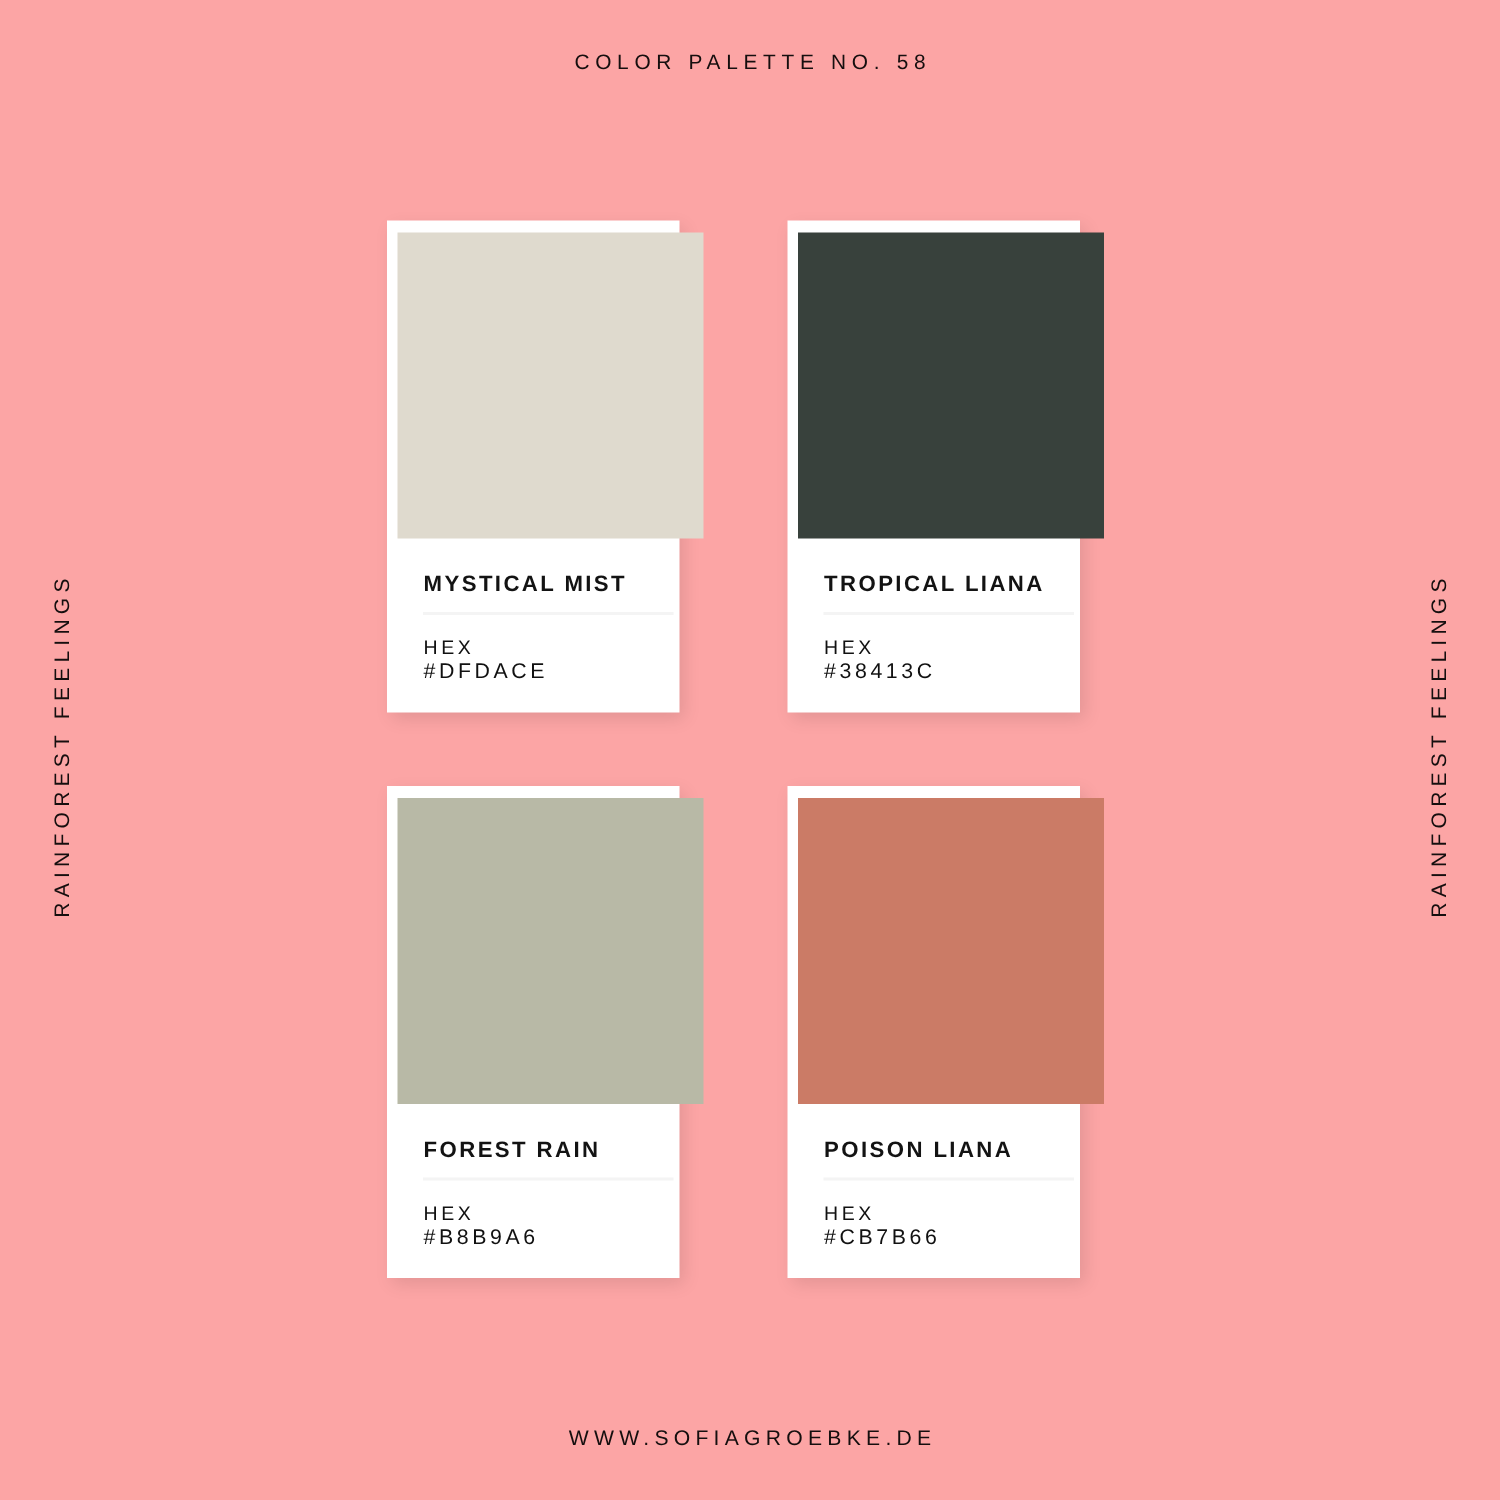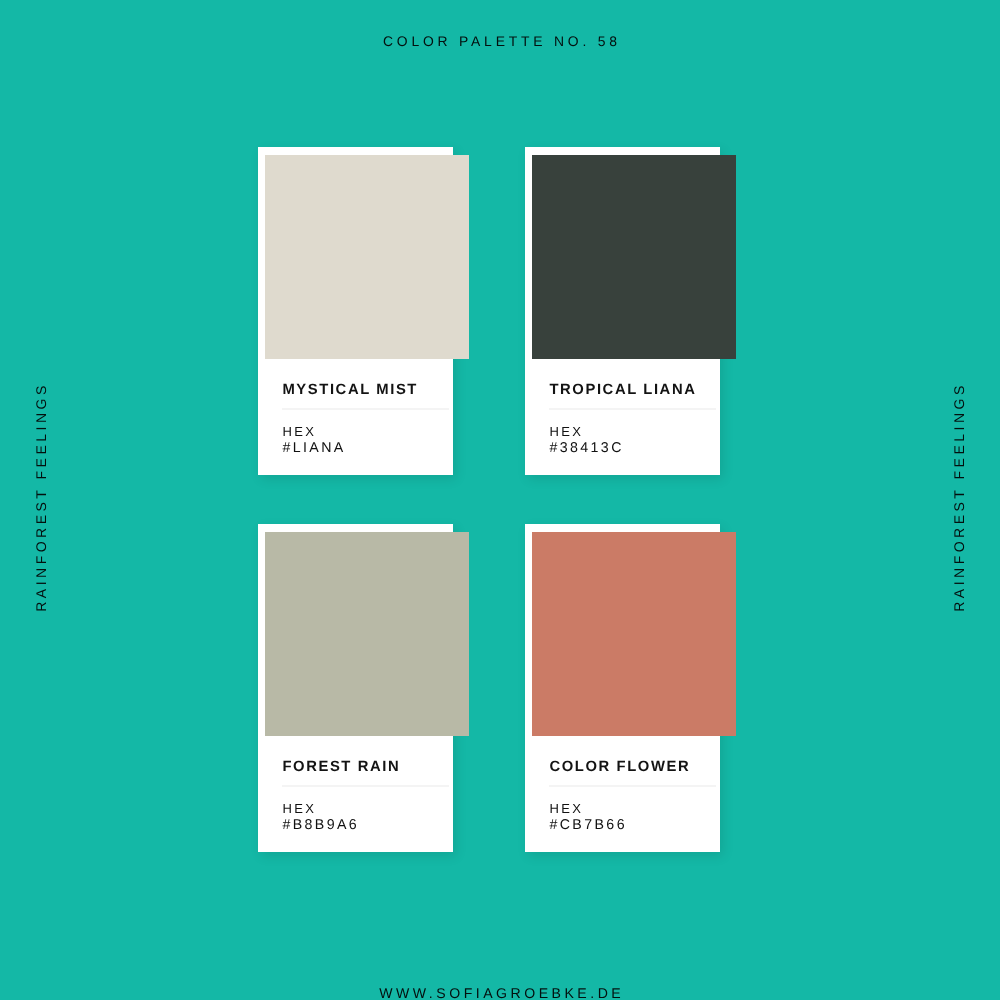--- a/index.html
+++ b/index.html
@@ -16,21 +16,21 @@
   .txt{mix-blend-mode:multiply;}
 
   .header-title{
     position:absolute;left:0;width:1000px;top:33px;
     text-align:center;font-size:13.9px;font-weight:400;
     letter-spacing:3.80px;text-indent:3.80px;color:#151515;
   }
   .footer-title{
     position:absolute;left:0;width:1000px;top:950px;
     text-align:center;font-size:14.1px;font-weight:400;
-    letter-spacing:3.50px;text-indent:3.50px;color:#151515;margin-top:35px;
+    letter-spacing:3.50px;text-indent:3.50px;color:#151515;
   }
   .side{
     position:absolute;top:497.2px;
     font-size:14.0px;font-weight:400;letter-spacing:3.50px;
     color:#151515;white-space:nowrap;
   }
   .side-left{left:41px;transform:translate(-50%,-50%) rotate(-90deg);}
   .side-right{left:959px;transform:translate(-50%,-50%) rotate(-90deg);}
 
   .grid{
@@ -64,55 +64,55 @@
   }
   .hex-value{
     position:absolute;left:24.4px;top:294.0px;
     font-size:14.2px;font-weight:400;letter-spacing:2.4px;
     line-height:15.86px;color:#111111;white-space:nowrap;
   }
 </style>
 </head>
 <body>
 
-<div class="stage" style="background-color: #14b8a6;">
+<div class="stage" style="background-color: #fca5a5;">
 
   <div class="header-title txt">COLOR PALETTE NO. 58</div>
 
   <div class="side side-left txt">RAINFOREST FEELINGS</div>
   <div class="side side-right txt">RAINFOREST FEELINGS</div>
 
   <div class="grid">
     <div class="card card-0">
       <div class="swatch" style="background-color: rgb(223, 218, 206);"></div>
       <div class="card-name txt">MYSTICAL MIST</div>
       <div class="divider" style="background-color: rgb(244, 244, 244);"></div>
       <div class="hex-label txt">HEX</div>
-      <div class="hex-value txt">#LIANA</div>
+      <div class="hex-value txt">#DFDACE</div>
     </div>
 
     <div class="card card-1">
       <div class="swatch" style="background-color: rgb(56, 65, 60);"></div>
       <div class="card-name txt">TROPICAL LIANA</div>
       <div class="divider" style="background-color: rgb(244, 244, 244);"></div>
       <div class="hex-label txt">HEX</div>
       <div class="hex-value txt">#38413C</div>
     </div>
 
     <div class="card card-2">
       <div class="swatch" style="background-color: rgb(184, 185, 166);"></div>
       <div class="card-name txt">FOREST RAIN</div>
       <div class="divider" style="background-color: rgb(244, 244, 244);"></div>
       <div class="hex-label txt">HEX</div>
       <div class="hex-value txt">#B8B9A6</div>
     </div>
 
     <div class="card card-3">
       <div class="swatch" style="background-color: rgb(203, 123, 102);"></div>
-      <div class="card-name txt">COLOR FLOWER</div>
+      <div class="card-name txt">POISON LIANA</div>
       <div class="divider" style="background-color: rgb(244, 244, 244);"></div>
       <div class="hex-label txt">HEX</div>
       <div class="hex-value txt">#CB7B66</div>
     </div>
   </div>
 
   <div class="footer-title txt">WWW.SOFIAGROEBKE.DE</div>
 </div>
 
 </body></html>

